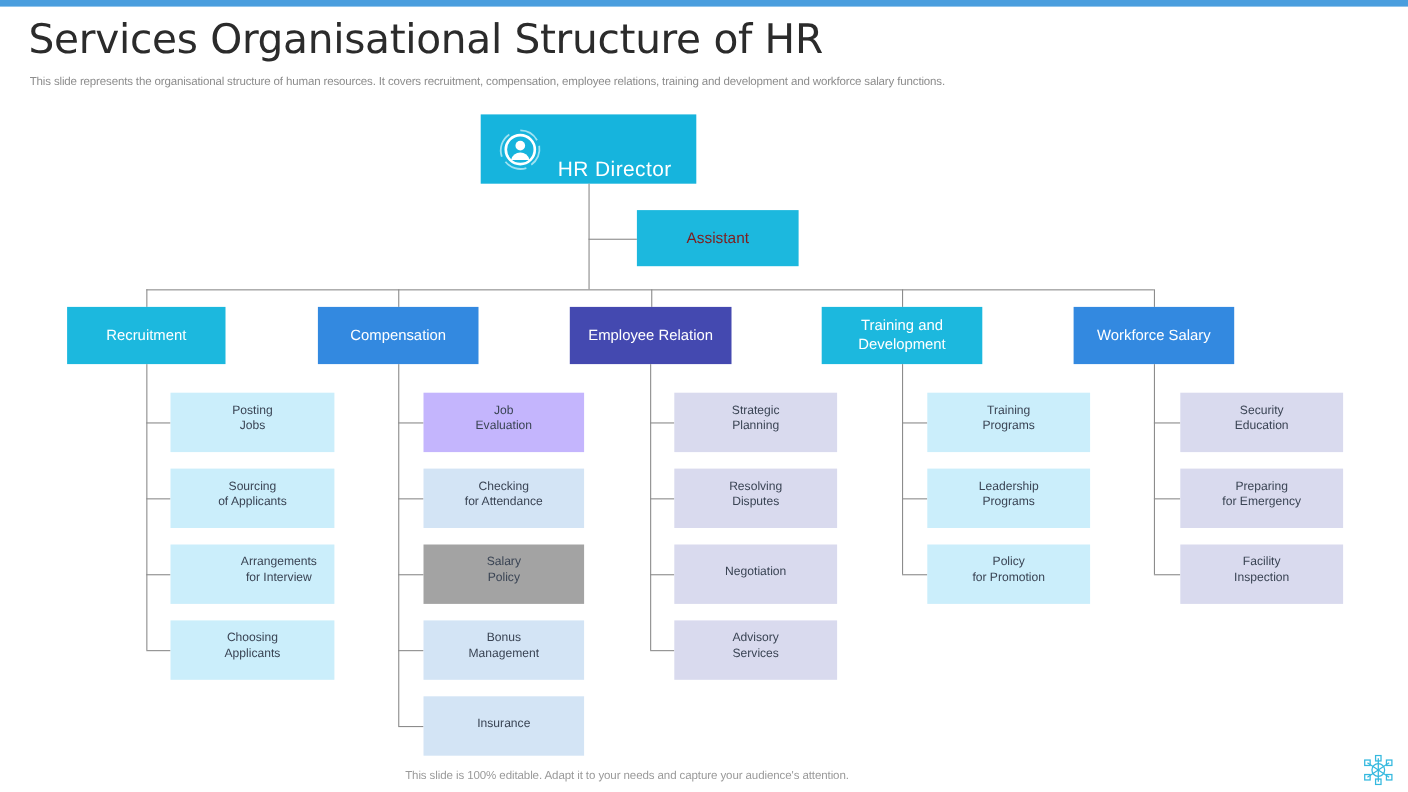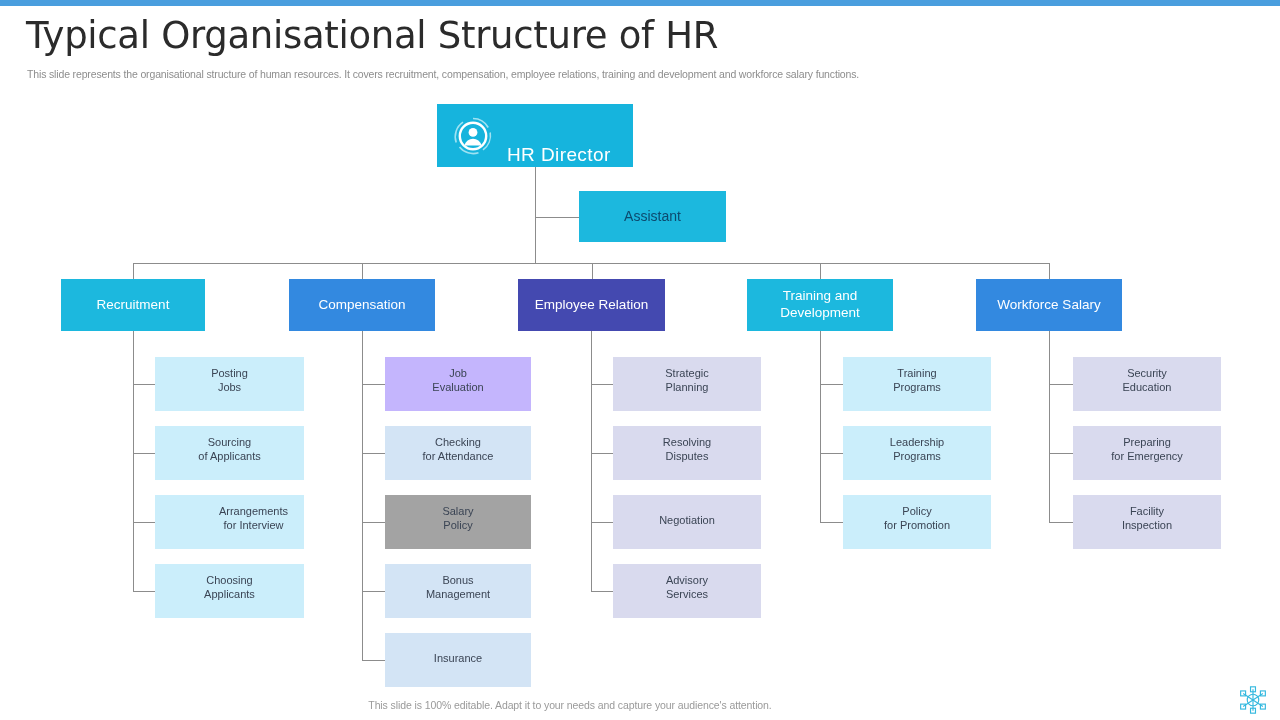--- a/index.html
+++ b/index.html
@@ -41,21 +41,21 @@
     box-sizing:border-box;
     text-align:center;
     line-height:1.28;
   }
   .node-director{
     color:#ffffff;font-size:19px;
     justify-content:flex-start;padding-left:16px;
     gap:14px;
   }
   .node-director .label{letter-spacing:0.4px;margin-top:40px;}
-  .node-assistant{color:#0c4a6e;font-size:14px;}
+  .node-assistant{color:#7f1d1d;font-size:14px;}
   .node-dept{color:#ffffff;font-size:13.5px;}
   .node-leaf{color:#3a4454;font-size:11px;}
 
   .icon-director{
     width:40px;height:40px;flex:0 0 40px;display:block;
   }
 
   
   .footer-note{
     position:absolute;left:0;top:699px;width:1140px;
@@ -66,21 +66,21 @@
     position:absolute;left:1236px;top:686px;width:34px;height:28px;
   }
 </style>
 </head>
 <body>
 
 <div id="slide">
 
   <div class="accent-bar"></div>
 
-  <div class="page-title">Typical Organisational Structure of HR</div>
+  <div class="page-title">Services Organisational Structure of HR</div>
   <div class="page-subtitle">This slide represents the organisational structure of human resources. It covers recruitment, compensation, employee relations, training and development and workforce salary functions.</div>
 
   <div id="chart-layer">
       <div class="node node-director" style="left: 437px; top: 104px; width: 196px; height: 63px; background: rgb(22, 180, 221);">
         <svg viewBox="0 0 40 40" class="icon-director">
           <g fill="none" stroke="#9fe2f2" stroke-width="1.6">
             <path d="M20 2.5 A17.5 17.5 0 0 1 35.2 11.5"></path>
             <path d="M37.2 16.5 A17.5 17.5 0 0 1 30 33.8"></path>
             <path d="M25.5 36.8 A17.5 17.5 0 0 1 6.5 31"></path>
             <path d="M3.2 26.5 A17.5 17.5 0 0 1 10 6.2"></path>

